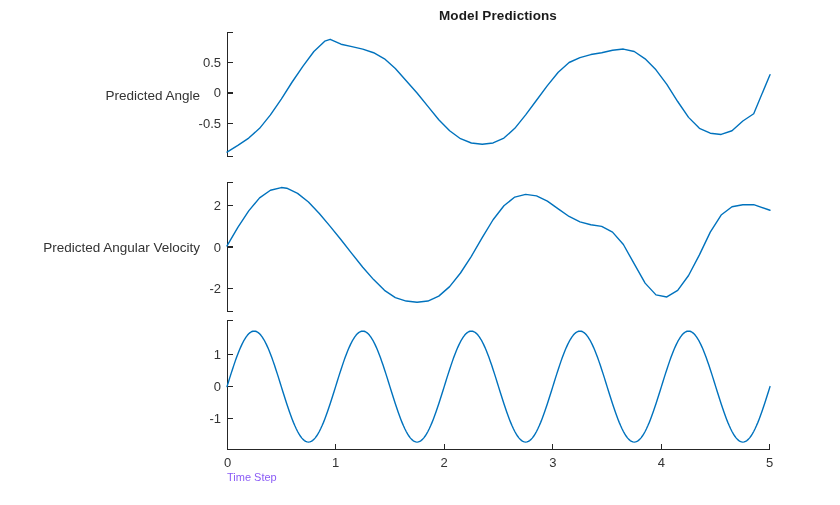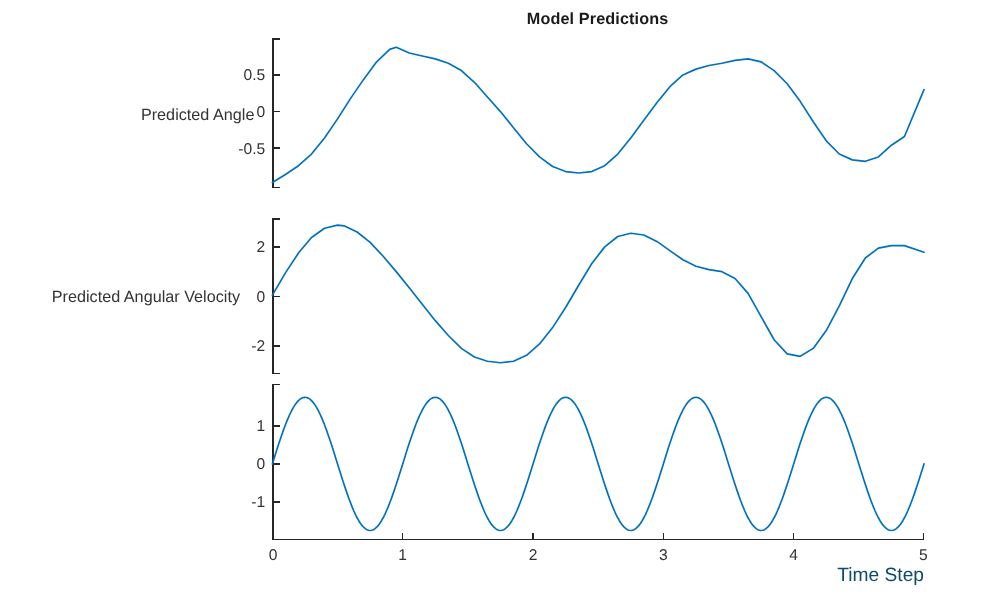--- a/index.html
+++ b/index.html
@@ -72,35 +72,35 @@
     fill: none;
     stroke-width: 1.4;
     stroke-linejoin: round;
     stroke-linecap: round;
   }
   #xlabel {
     position: absolute;
     left: 227px;
     width: 543px;
     top: 471px;
-    text-align: right;
-    font-size: 16px;
-    color: #0c4a6e;
+    text-align: left;
+    font-size: 11px;
+    color: #8b5cf6;
   }
 </style>
 </head>
 <body>
 
 <div id="figure">
 
   <div id="figure-title">
     <span class="title-inner">Model Predictions</span>
   </div>
 
-  <div class="ylabel" style="left:12px; top:89px; width:200px;text-align:right;">Predicted Angle</div>
+  <div class="ylabel" style="left:0px; top:89px; width:200px;text-align:right;">Predicted Angle</div>
   <div class="axes" style="left:227px; top:32px;">
     <svg id="svg-0" width="543" height="125" viewBox="0 0 543 125">
         <path d="M0.5 0 L0.5 125" class="axis-line"></path>
         <path d="M0.5 91.46341463414633 L6 91.46341463414633" class="tick-mark"></path>
         <text x="-6" y="95.96341463414633" text-anchor="end" class="tick-text">-0.5</text>
         <path d="M0.5 60.975609756097555 L6 60.975609756097555" class="tick-mark"></path>
         <text x="-6" y="65.47560975609755" text-anchor="end" class="tick-text">0</text>
         <path d="M0.5 30.487804878048763 L6 30.487804878048763" class="tick-mark"></path>
         <text x="-6" y="34.98780487804876" text-anchor="end" class="tick-text">0.5</text>
         <path d="M0.5 0.5 L6 0.5" class="tick-mark"></path>

